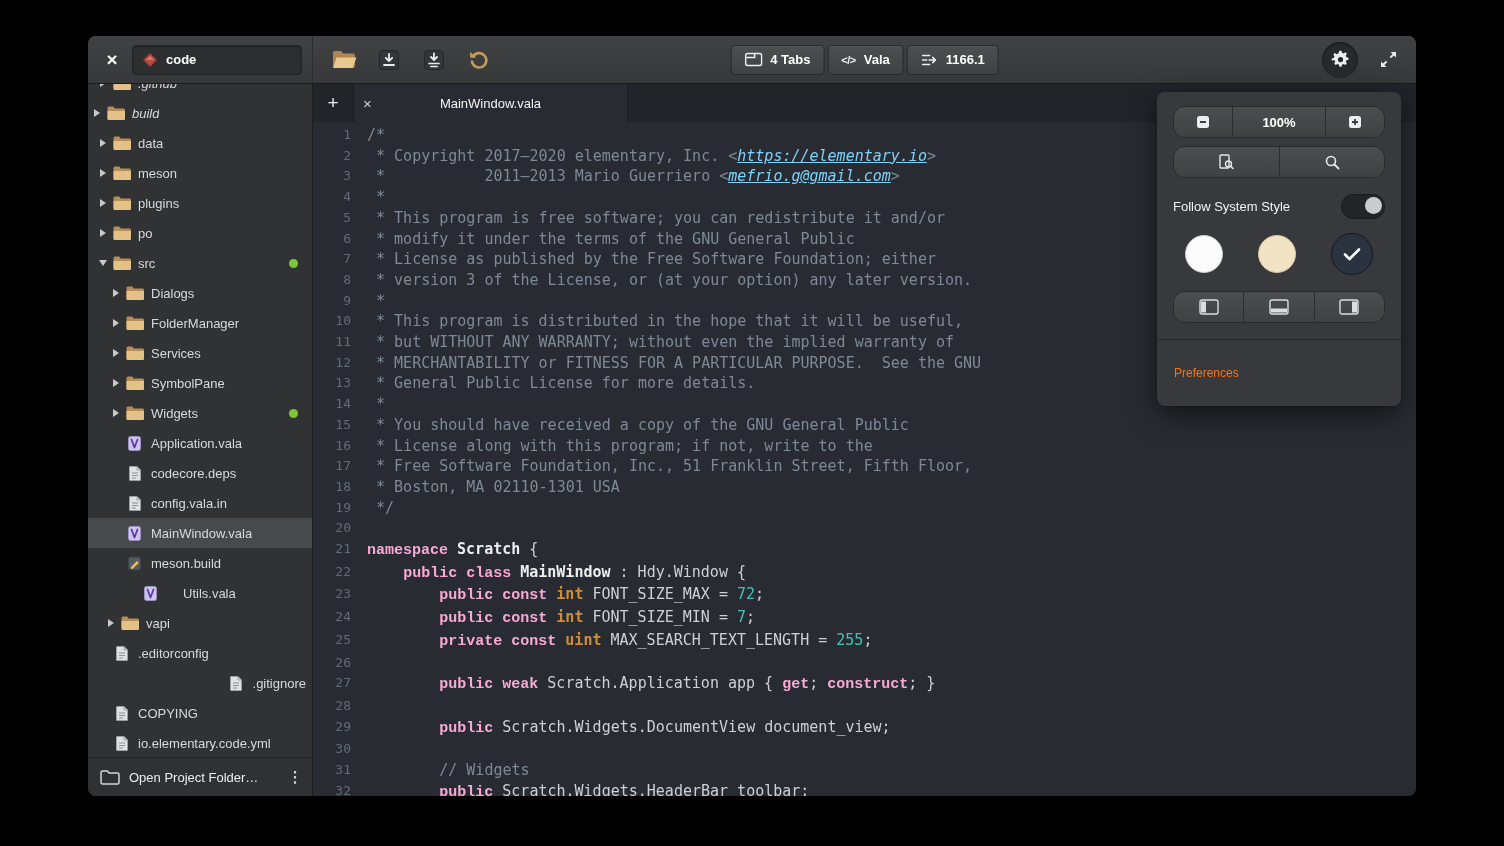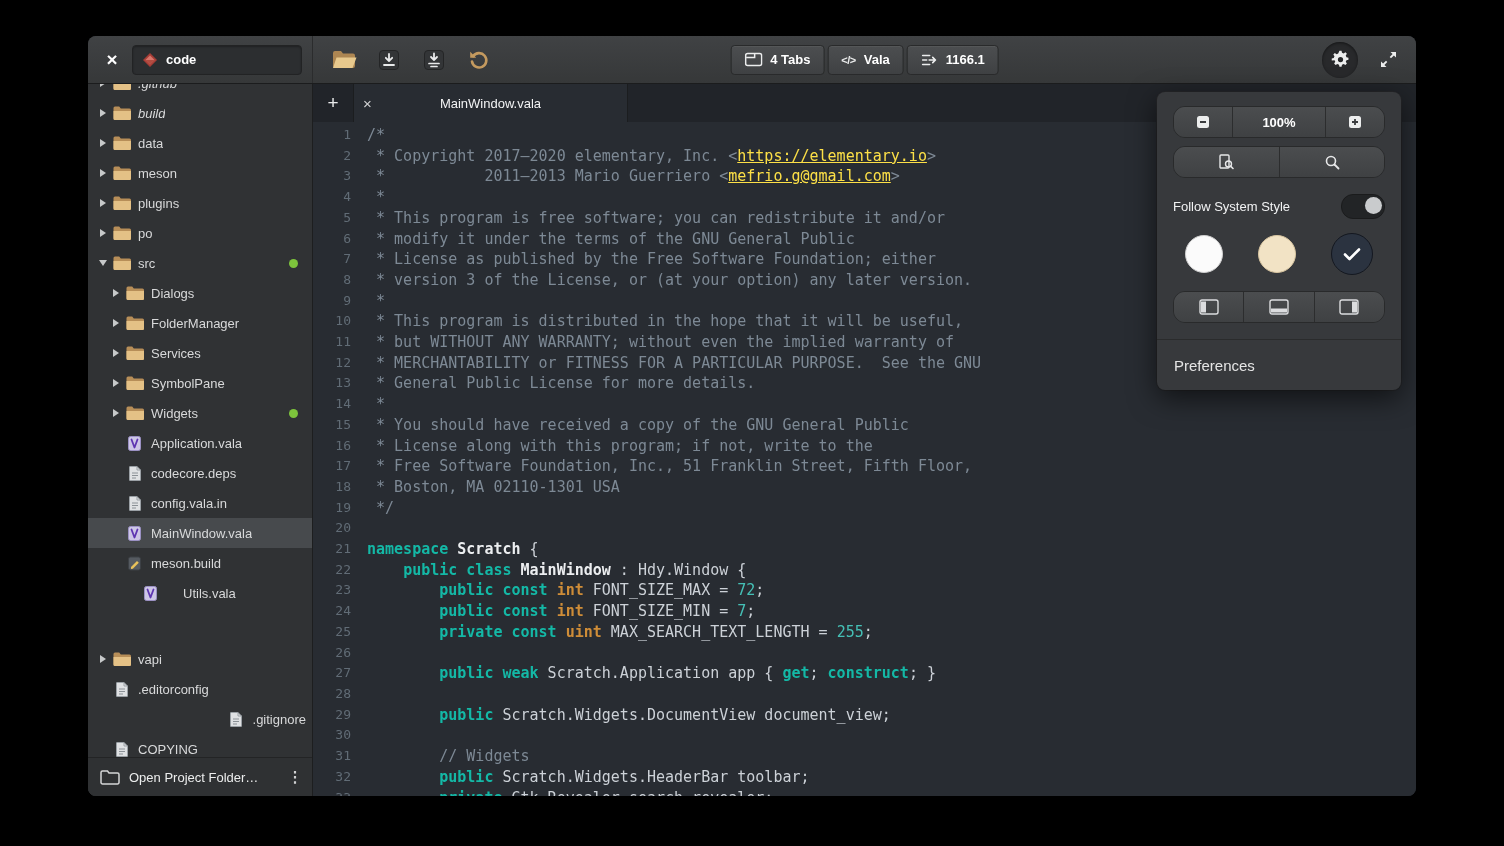--- a/index.html
+++ b/index.html
@@ -68,22 +68,22 @@
   .tabbar-rest{flex:1;}
 
   .editor{flex:1;overflow:hidden;font-family:"DejaVu Sans Mono",monospace;font-size:15px;
     line-height:20.7px;padding-top:3px;}
   .cl{display:flex;white-space:pre;}
   .ln{width:52px;flex:none;text-align:right;padding-right:14px;box-sizing:border-box;
     color:#616c76;font-size:13px;}
   .ct{padding-left:2px;}
   .s-p{color:#ccd1d7;}
   .s-c{color:#7d8995;}
-  .s-l{color:#fde047;text-decoration:underline;}
-  .s-k{color:#14b8a6;font-weight:bold;}
+  .s-l{color:#7dd3fc;text-decoration:underline;font-style:italic;}
+  .s-k{color:#f9a8d4;font-weight:bold;font-family:Liberation Mono, monospace;}
   .s-t{color:#cf8d38;font-weight:bold;}
   .s-b{color:#eceef0;font-weight:bold;}
   .s-num{color:#45c0b6;}
 
   
   .popover{position:absolute;top:56px;right:15px;width:244px;background:#37393c;
     border-radius:8px;box-shadow:0 8px 28px rgba(0,0,0,.6),0 0 0 1px #26272a;
     padding:14px 16px 0;box-sizing:border-box;z-index:50;}
   .zoom-row,.find-row,.layout-row{display:flex;height:30px;border-radius:12px;overflow:hidden;
     border:1px solid #292a2b;}
@@ -104,22 +104,22 @@
     background:#c9cbcd;}
   .styles-row{display:flex;align-items:center;justify-content:space-between;padding:0 12px;
     margin-bottom:16px;}
   .style-circle{width:38px;height:38px;border-radius:50%;box-sizing:border-box;}
   .style-circle.light{background:#fbfbfb;border:1px solid #cfcfcf;}
   .style-circle.sepia{background:#f2e3c5;border:1px solid #d8c5a0;}
   .style-circle.dark{width:42px;height:42px;background:#2b3340;border:1px solid #141820;
     display:flex;align-items:center;justify-content:center;}
   .layout-row{margin-bottom:16px;}
   .separator{height:1px;background:#2a2b2c;margin:0 -16px;}
-  .pref-row{height:42px;display:flex;align-items:center;color:#e5e5e5;font-size:15px;
-    margin:4px -16px;padding:0 17px;}
+  .pref-row{height:42px;display:flex;align-items:center;color:#f97316;font-size:12px;
+    margin:12px -16px;padding:0 17px;}
 </style>
 </head>
 <body>
 
 <div class="desktop">
   <div class="window">
 
     <div class="headerbar">
       <div class="hb-left">
         <div class="close-btn">×</div>
@@ -227,21 +227,21 @@
                   </svg>
                 </span>
                 <span class="ticon">
                   <svg width="18" height="14" viewBox="0 0 18 14">
                     <path d="M0.5 2A1.5 1.5 0 0 1 2 .5h4.2L7.8 2.5h8.7A1.5 1.5 0 0 1 18 4v8.5A1.5 1.5 0 0 1 16.5 14H2A1.5 1.5 0 0 1 .5 12.5z" fill="#b78e58"></path>
                     <path d="M.5 5h17.5v7.5A1.5 1.5 0 0 1 16.5 14H2A1.5 1.5 0 0 1 .5 12.5z" fill="#e4c186"></path>
                   </svg>
                 </span>
                 <span class="tlabel">.github</span>
               </div>
-              <div class="tree-row italic" style="padding-left: 6px;">
+              <div class="tree-row italic" style="">
                 <span class="chev">
                   <svg width="8" height="10" viewBox="0 0 8 10">
                     <path d="M1 1l6 4-6 4z" fill="#c7c9ca"></path>
                   </svg>
                 </span>
                 <span class="ticon">
                   <svg width="18" height="14" viewBox="0 0 18 14">
                     <path d="M0.5 2A1.5 1.5 0 0 1 2 .5h4.2L7.8 2.5h8.7A1.5 1.5 0 0 1 18 4v8.5A1.5 1.5 0 0 1 16.5 14H2A1.5 1.5 0 0 1 .5 12.5z" fill="#b78e58"></path>
                     <path d="M.5 5h17.5v7.5A1.5 1.5 0 0 1 16.5 14H2A1.5 1.5 0 0 1 .5 12.5z" fill="#e4c186"></path>
                   </svg>
@@ -445,21 +445,21 @@
               <div class="tree-row" style="padding-left: 19px; gap: 16px;">
                 <span class="chev"></span>
                 <span class="ticon">
                   <svg width="13" height="15" viewBox="0 0 13 15">
                     <rect x="0.5" y="0.5" width="12" height="14" rx="2" fill="#cdc6e6" stroke="#9b91c4"></rect>
                     <path d="M3.5 3.5l3 8 3-8" stroke="#5e35b1" stroke-width="1.8" fill="none" stroke-linecap="round" stroke-linejoin="round"></path>
                   </svg>
                 </span>
                 <span class="tlabel">Utils.vala</span>
               </div>
-              <div class="tree-row" style="padding-left: 6px; margin-top: 36px;">
+              <div class="tree-row" style="padding-left: 14px;">
                 <span class="chev">
                   <svg width="8" height="10" viewBox="0 0 8 10">
                     <path d="M1 1l6 4-6 4z" fill="#c7c9ca"></path>
                   </svg>
                 </span>
                 <span class="ticon">
                   <svg width="18" height="14" viewBox="0 0 18 14">
                     <path d="M0.5 2A1.5 1.5 0 0 1 2 .5h4.2L7.8 2.5h8.7A1.5 1.5 0 0 1 18 4v8.5A1.5 1.5 0 0 1 16.5 14H2A1.5 1.5 0 0 1 .5 12.5z" fill="#b78e58"></path>
                     <path d="M.5 5h17.5v7.5A1.5 1.5 0 0 1 16.5 14H2A1.5 1.5 0 0 1 .5 12.5z" fill="#e4c186"></path>
                   </svg>

